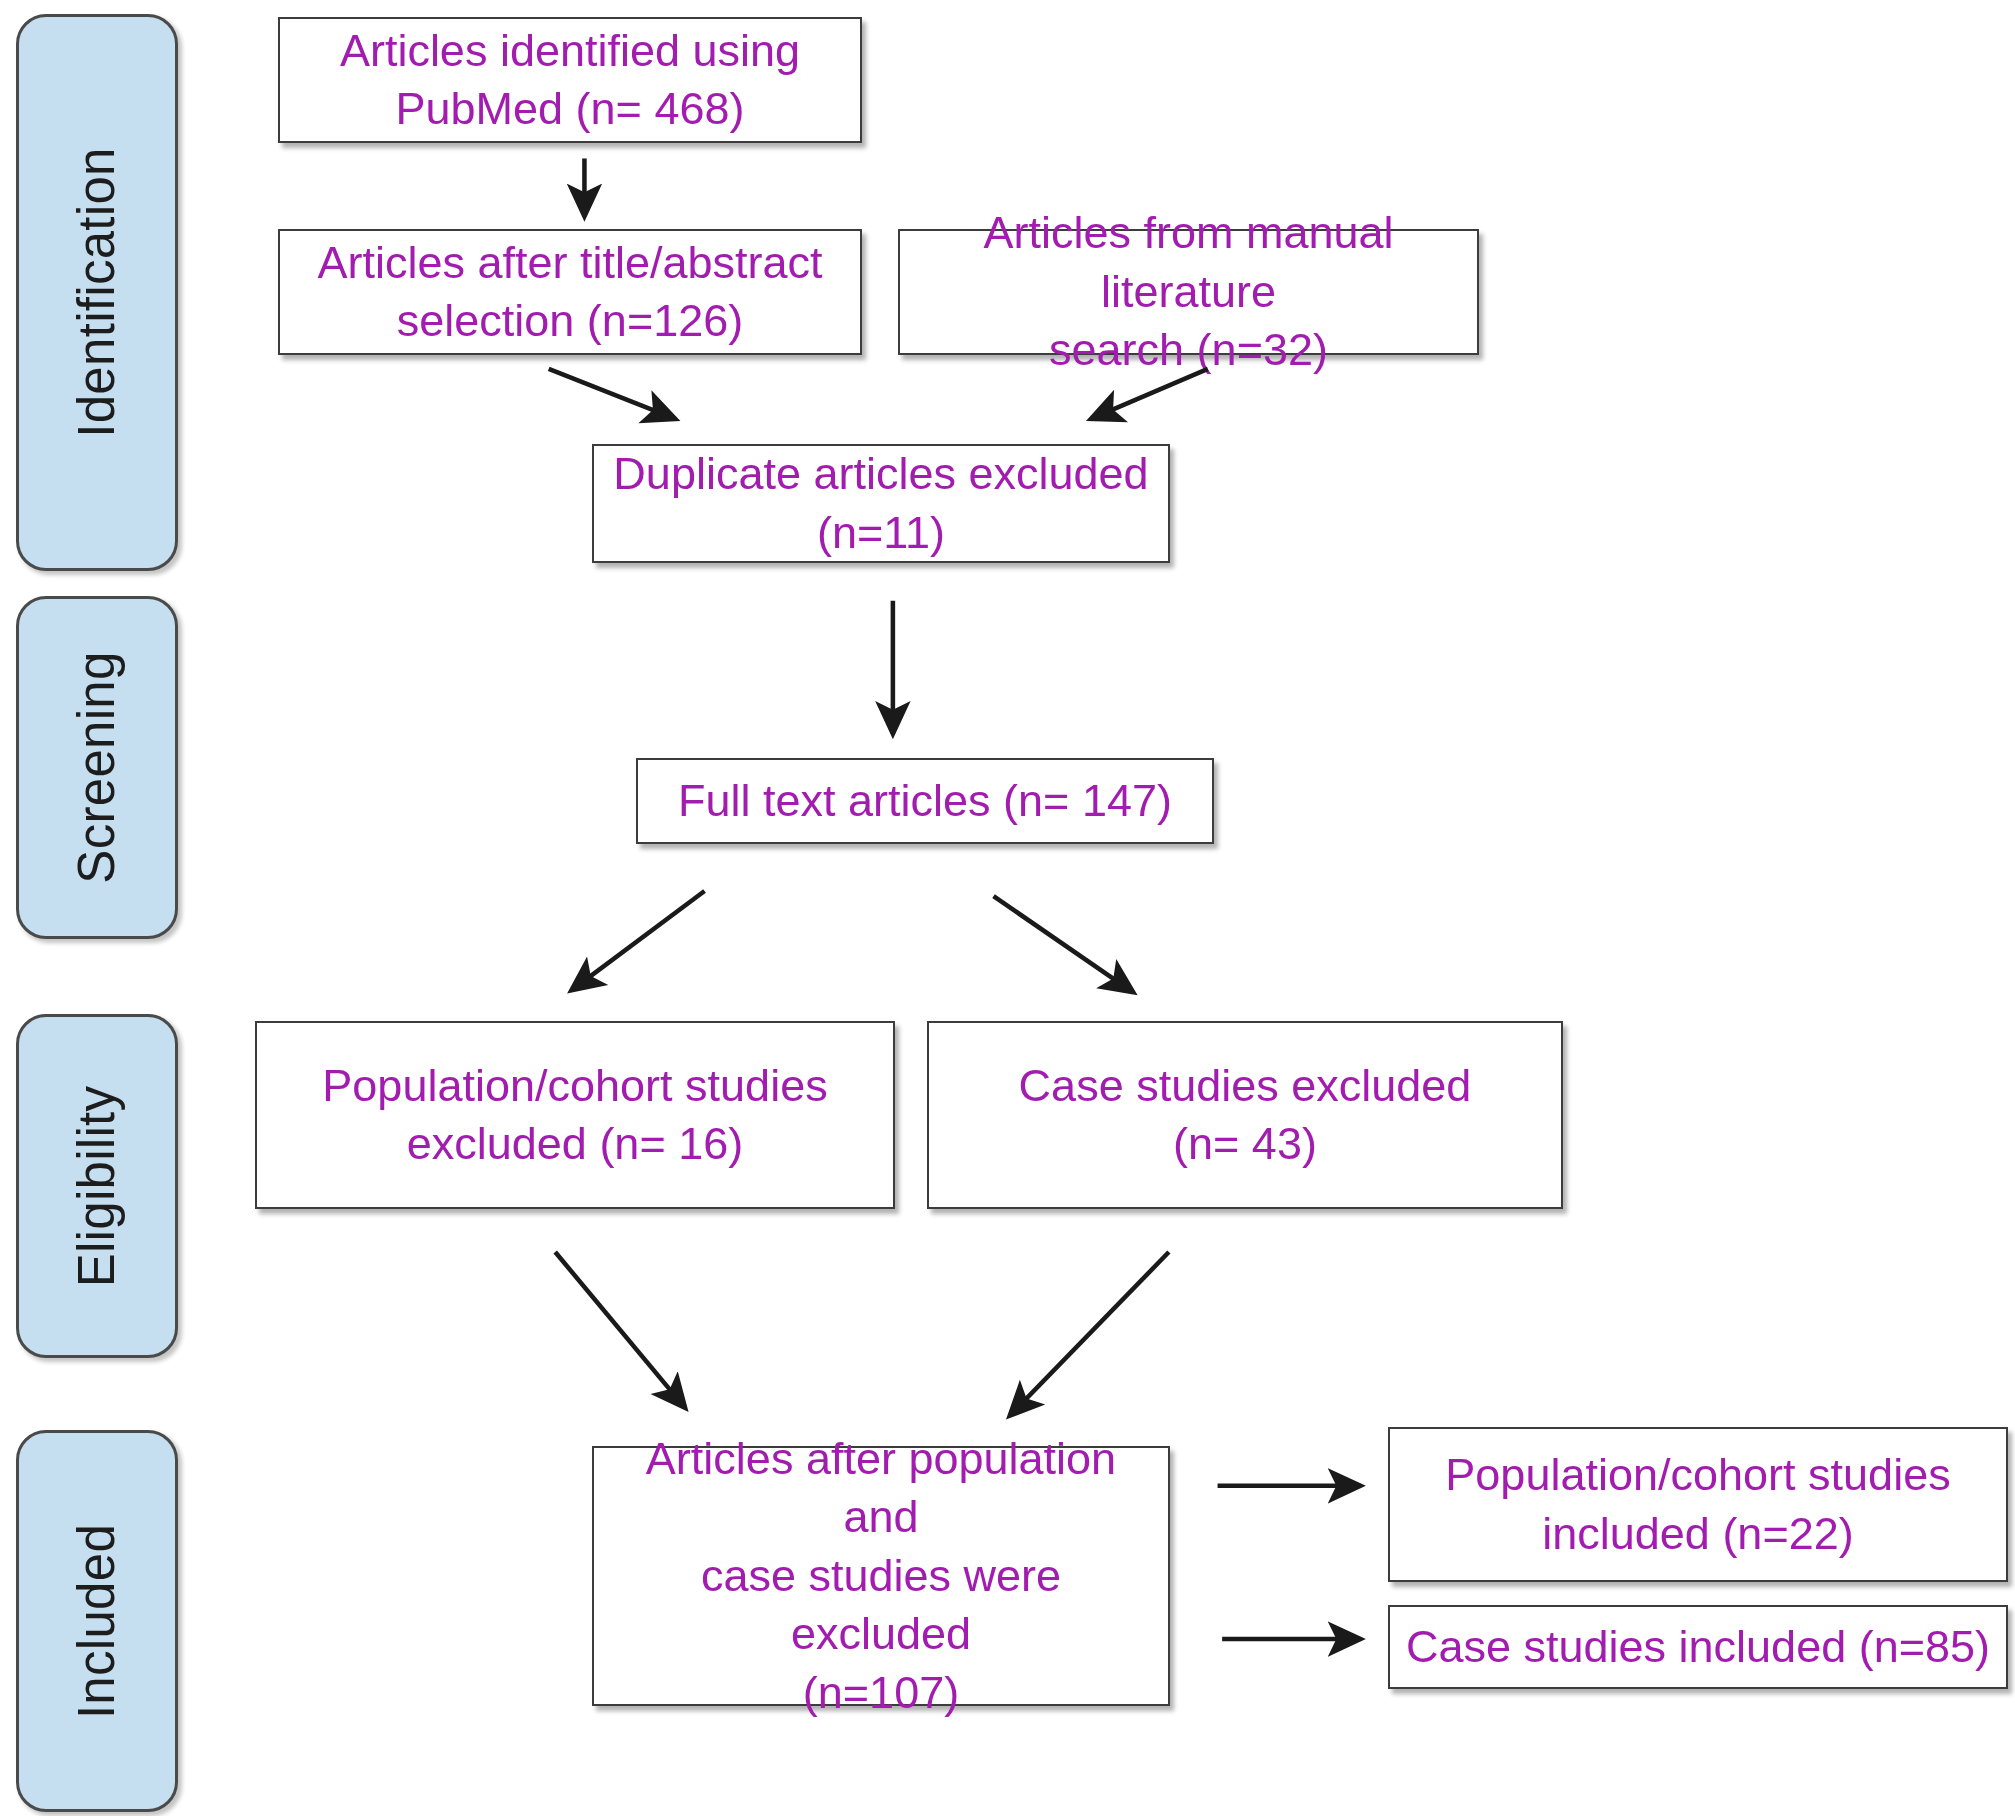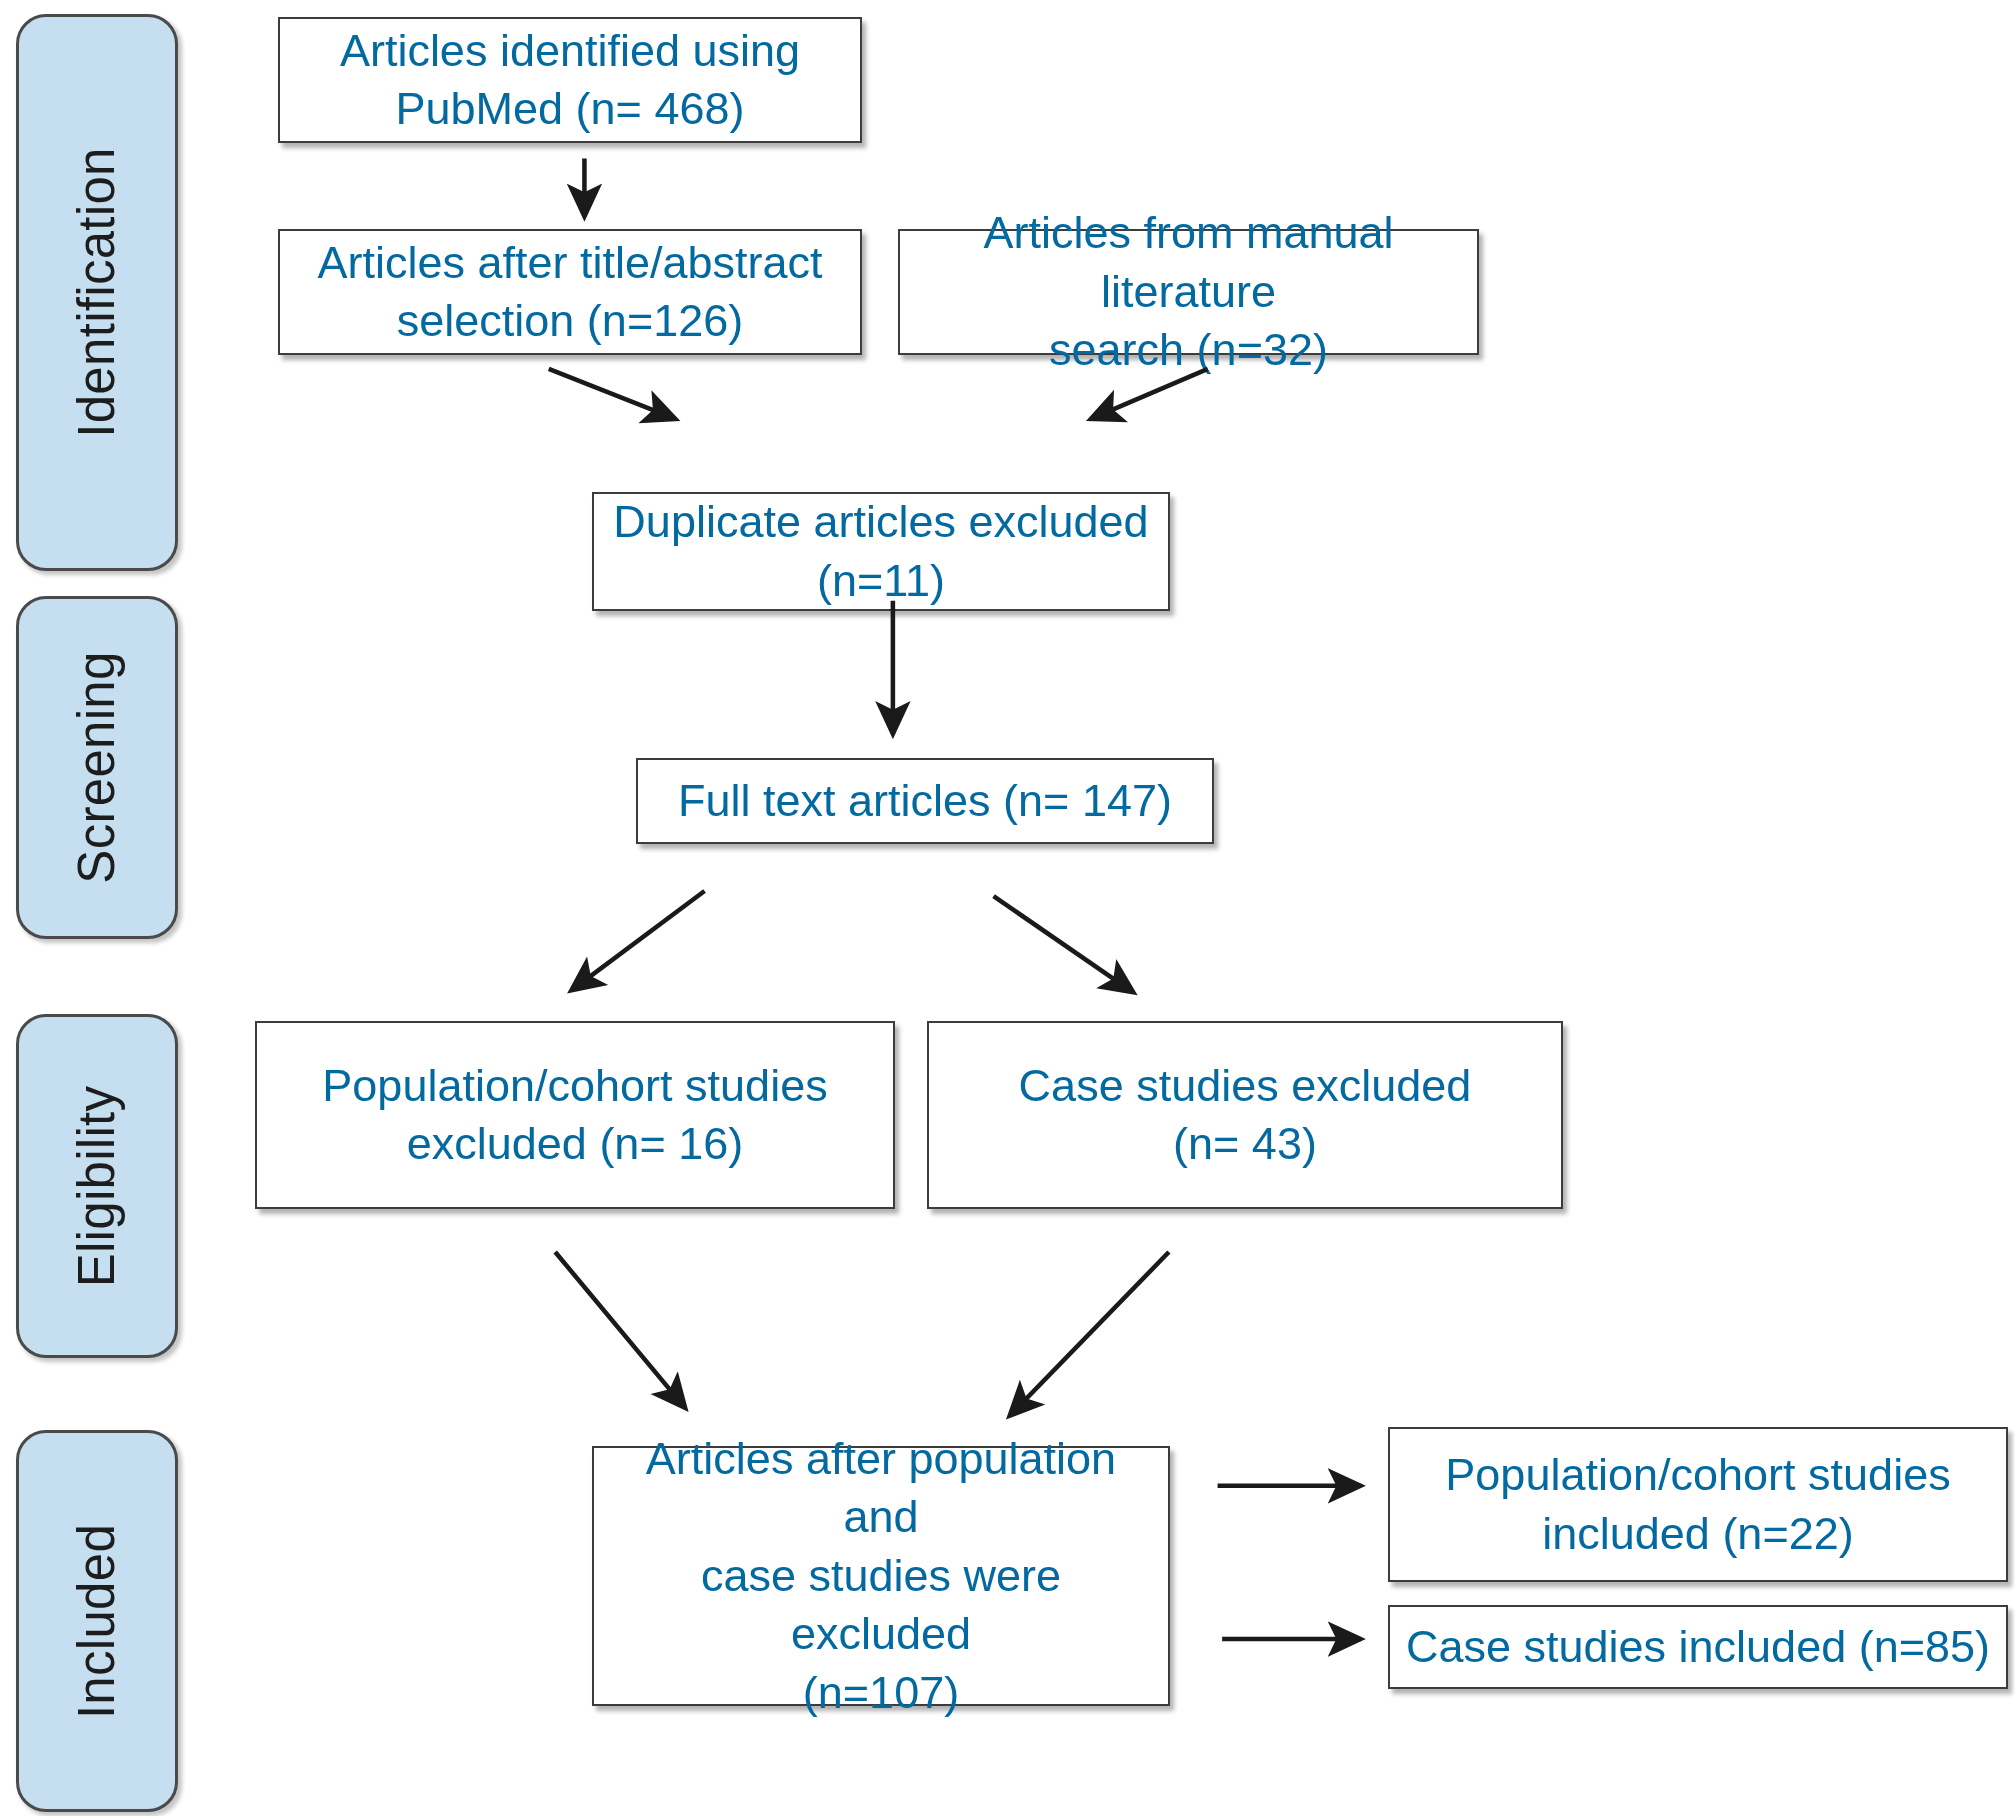--- a/index.html
+++ b/index.html
@@ -46,21 +46,21 @@
     display: flex;
     align-items: center;
     justify-content: center;
     text-align: center;
     padding: 6.5px 14.3px;
     box-shadow: 3.9px 4.5px 4.5px rgba(0,0,0,0.3);
   }
   .flow-box .box-text {
     font-size: 45px;
     line-height: 1.30;
-    color: #0369a1;
+    color: #a21caf;
     white-space: pre-line;
   }
 
   
   #arrow-layer {
     position: absolute;
     left: 0;
     top: 0;
     width: 2015px;
     height: 1817px;
@@ -96,21 +96,21 @@
   <div class="flow-box" style="left:278px; top:229px; width:584px; height:126px;">
     <span class="box-text">Articles after title/abstract
 selection (n=126)</span>
   </div>
 
   <div class="flow-box" style="left:898px; top:229px; width:581px; height:126px;">
     <span class="box-text">Articles from manual literature
 search (n=32)</span>
   </div>
 
-  <div class="flow-box" style="left:592px; top:444px; width:578px; height:119px;margin-top:48px;">
+  <div class="flow-box" style="left:592px; top:444px; width:578px; height:119px;">
     <span class="box-text">Duplicate articles excluded
 (n=11)</span>
   </div>
 
   <div class="flow-box" style="left:592px; top:758px; width:578px; height:86px;margin-left:44px;">
     <span class="box-text">Full text articles  (n= 147)</span>
   </div>
 
   <div class="flow-box" style="left:255px; top:1021px; width:640px; height:188px;">
     <span class="box-text">Population/cohort  studies

